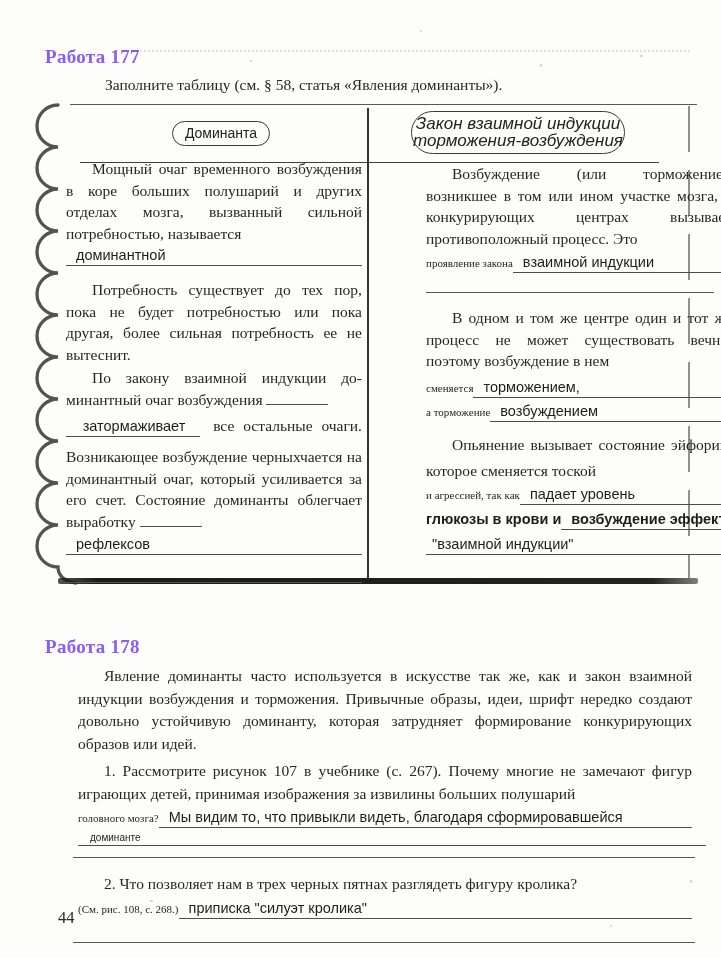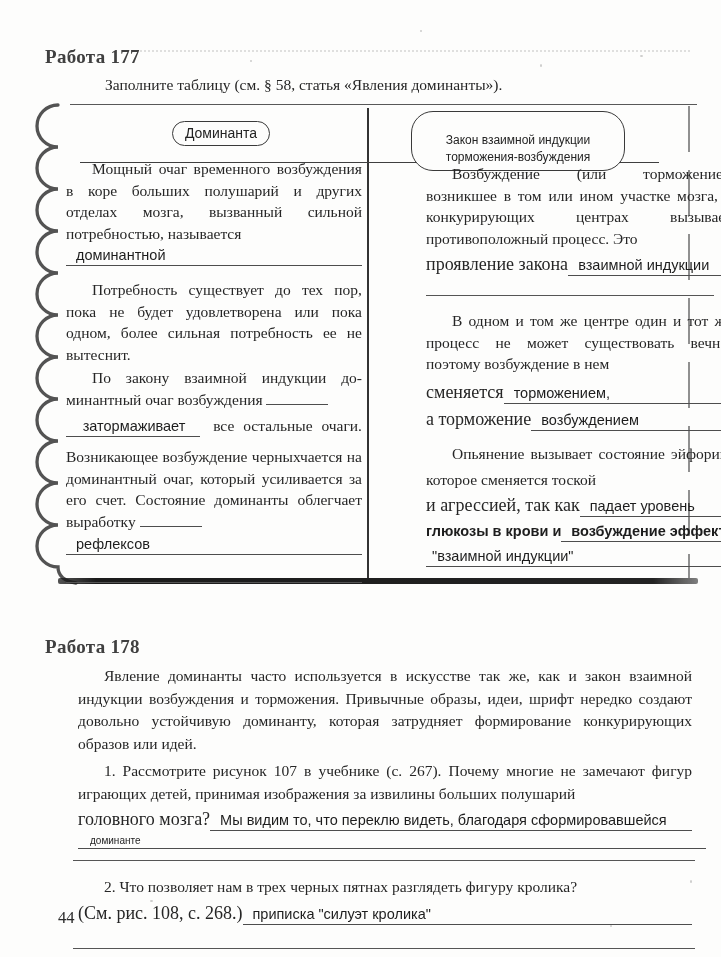--- a/index.html
+++ b/index.html
@@ -9,48 +9,48 @@
     font-family:"Liberation Serif", serif;
     color:#262626;
     -webkit-font-smoothing:antialiased;
   }
   
   .print{font-family:"Liberation Serif", serif;color:#262626;}
   .pen{font-family:"Liberation Sans", sans-serif;color:#1e1e1e;}
   .p{font-size:15.5px;line-height:21.5px;text-align:justify;margin:0;}
   .indent{text-indent:26px;}
   .fill-row{display:flex;align-items:baseline;margin-top:6px;}
-  .lead{white-space:nowrap;font-size:18px;}
+  .lead{white-space:nowrap;font-size:11px;}
   .ans{font-family:"Liberation Sans", sans-serif;font-size:14.5px;color:#1d1d1d;}
   .ans.fill{flex:1;border-bottom:1.6px solid #4d4d4d;padding:0 2px 2px 10px;white-space:nowrap;}
   .ans-line{border-bottom:1.6px solid #4d4d4d;padding:0 2px 2px 12px;font-size:10px;white-space:nowrap;}
   .inline-blank{display:inline-block;width:62px;border-bottom:1.6px solid #4d4d4d;height:12px;}
   .blank-rule{border-bottom:1.6px solid #555;height:1px;}
   
-  .work-title{font-weight:bold;font-size:19px;letter-spacing:.3px;color:#404040;}
+  .work-title{font-weight:bold;font-size:19px;letter-spacing:.3px;color:#8b5cf6;}
   #title177{position:absolute;left:45px;top:46px;}
   .scan-dashes{position:absolute;left:132px;top:50px;width:558px;border-bottom:2px dotted rgba(70,70,70,.16);}
   #subtitle177{position:absolute;left:105px;top:76px;font-size:15.5px;}
   
   #spiral{position:absolute;left:28px;top:100px;}
   #tbl-top{position:absolute;left:70px;top:104px;width:627px;height:0;border-top:1.4px solid #585858;}
   #tbl-right{position:absolute;left:688px;top:106px;width:0;height:472px;
     border-right:1.3px solid transparent;
     background:repeating-linear-gradient(180deg,#909090 0 46px,transparent 46px 64px);
     width:1.3px;}
   #tbl-div{position:absolute;left:367px;top:108px;width:1.6px;height:470px;background:#333;}
   #tbl-shadow{position:absolute;left:58px;top:578px;width:640px;height:5.5px;border-radius:2px;
     background:linear-gradient(90deg,rgba(25,25,25,.75),#1b1b1b 6%,#232323 93%,rgba(25,25,25,.55));
     filter:blur(.4px);}
   #hdr-line-left{position:absolute;left:80px;top:162px;width:287px;border-top:1.5px solid #3f3f3f;}
   #hdr-line-right{position:absolute;left:367px;top:162px;width:292px;border-top:1.5px solid #3f3f3f;}
   .oval{position:absolute;border:1.5px solid #3a3a3a;border-radius:22px;text-align:center;
     font-family:"Liberation Sans", sans-serif;color:#232323;background:#fdfdfc;}
   #oval-left{left:172px;top:121px;width:96px;padding:3px 0 4px;font-size:14px;}
-  #oval-right{left:411px;top:111px;width:212px;padding:20px 0 4px;font-size:12px;line-height:17px;}
+  #oval-right{left:411px;top:111px;width:212px;padding:3px 0 4px;font-size:17px;line-height:17px;font-style:italic;}
   
   #col-left{position:absolute;left:66px;top:158px;width:296px;}
   #col-right{position:absolute;left:382px;top:163px;width:306px;margin-left:44px;}
   .gap14{margin-top:13px;}
   .roomy .p, .p.roomy{line-height:26px;}
   #ans-zat{width:128px;border-bottom:1.6px solid #4d4d4d;padding:0 2px 2px 4px;text-align:center;}
   .after-ans{flex:1;font-size:15.5px;text-align:right;word-spacing:5px;padding-left:10px;white-space:nowrap;}
   
   #w178{position:absolute;left:45px;top:636px;width:650px;}
   #w178 .body{margin-left:33px;width:614px;}
@@ -82,21 +82,21 @@
 <div id="oval-right" class="oval">
   <div>Закон взаимной индукции</div>
   <div>торможения-возбуждения</div>
 </div>
 
 <div id="col-left">
   <p class="p indent">Мощный очаг временного воз­буждения в коре больших полушарий и других отделах мозга, вызванный сильной потребностью, называется</p>
   <div class="fill-row" style="margin-top:3px;">
     <span class="ans fill">доминантной</span>
   </div>
-  <p class="p indent gap14">Потребность существует до тех пор, пока не будет удовлетворена или пока одном, более сильная потреб­ность ее не вытеснит.</p>
+  <p class="p indent gap14">Потребность существует до тех пор, пока не будет потребностью или пока другая, более сильная потреб­ность ее не вытеснит.</p>
   <p class="p indent" style="margin-top:2px;">
     <span>По закону взаимной индукции до­минантный очаг возбуждения</span>
     <span class="inline-blank"></span>
   </p>
   <div class="fill-row" style="margin-top:7px;">
     <span id="ans-zat" class="ans">затормаживает</span>
     <span class="after-ans print">все остальные очаги.</span>
   </div>
   <p class="p" style="margin-top:9px;">
     <span>Возникающее возбуждение черных­чается на доминантный очаг, который усиливается за его счет. Состояние до­минанты облегчает выработку</span>
@@ -137,21 +137,21 @@
     <span class="ans fill" style="padding-left:6px;">"взаимной индукции"</span>
   </div>
 </div>
 
 <div id="w178">
   <div class="work-title">Работа 178</div>
   <p class="p indent body" style="margin-top:7px;">Явление доминанты часто используется в искусстве так же, как и закон вза­имной индукции возбуждения и торможения. Привычные образы, идеи, шрифт нередко создают довольно устойчивую доминанту, которая затрудняет формиро­вание конкурирующих образов или идей.</p>
   <p class="p indent wide" style="margin-top:5px;">1. Рассмотрите рисунок 107 в учебнике (с. 267). Почему многие не замечают фигур играющих детей, принимая изображения за извилины больших полушарий</p>
   <div class="fill-row wide" style="margin-top:4px;">
     <span class="lead print">головного мозга?</span>
-    <span class="ans fill">Мы видим то, что переклю видеть, благодаря сформировавшейся</span>
+    <span class="ans fill">Мы видим то, что привыкли видеть, благодаря сформировавшейся</span>
   </div>
   <div class="ans-line pen wide" style="margin-top:4px;">доминанте</div>
   <div class="blank-rule" style="margin-top:10px;margin-left:28px;border-bottom-width:1.8px;"></div>
   <p class="p indent wide" style="margin-top:15px;">2. Что позволяет нам в трех черных пятнах разглядеть фигуру кролика?</p>
   <div class="fill-row wide" style="margin-top:4px;">
     <span class="lead print">(См. рис. 108, с. 268.)</span>
     <span class="ans fill">приписка "силуэт кролика"</span>
   </div>
   <div class="blank-rule" style="margin-top:22px;margin-left:28px;"></div>
 </div>

